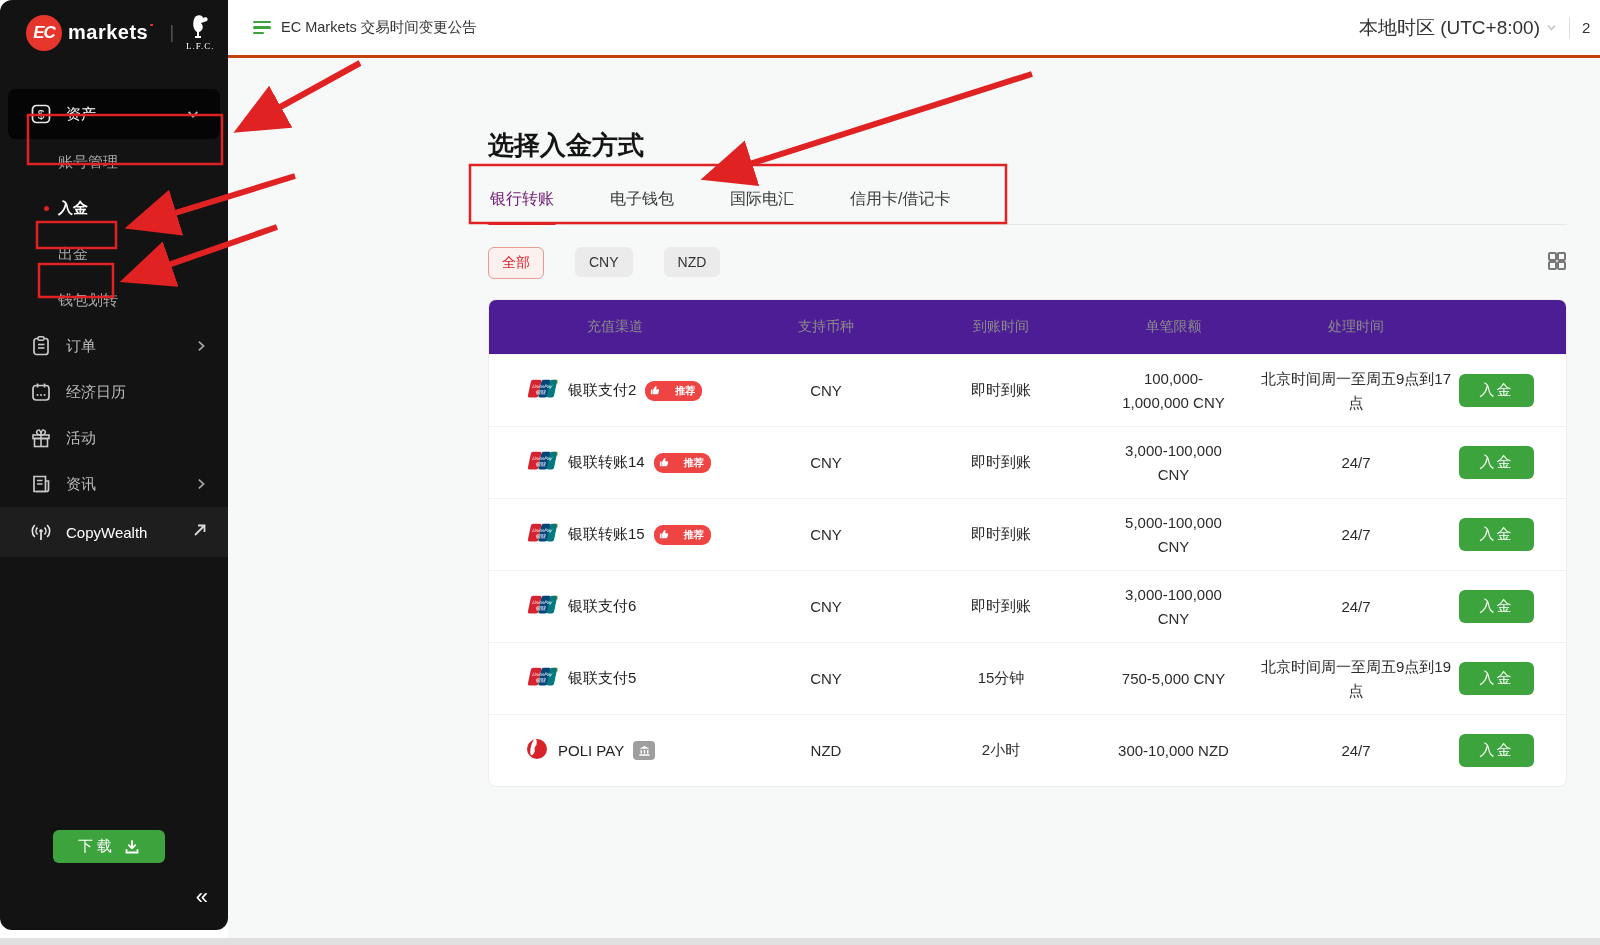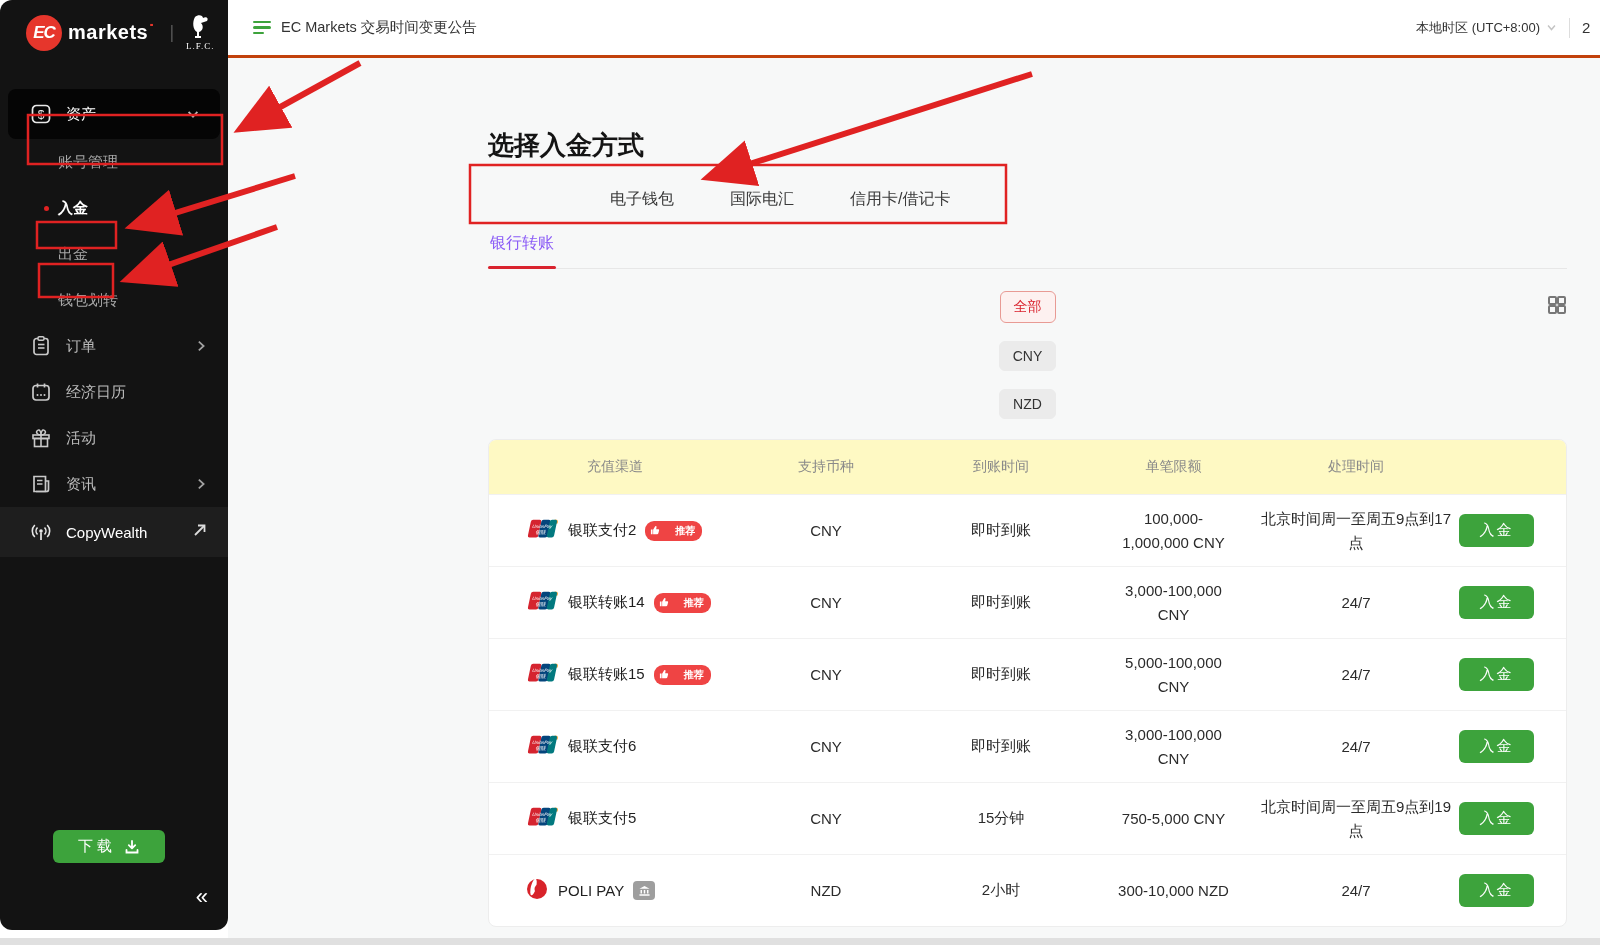--- a/index.html
+++ b/index.html
@@ -44,47 +44,47 @@
 
   
   .topbar { position:absolute; left:228px; top:0; right:0; height:58px; background:#fff;
     border-bottom:3px solid #c2410c; display:flex; align-items:center; z-index:2; }
   .announce { display:flex; align-items:center; gap:10px; margin-left:25px; cursor:pointer; }
   .ann-icon { display:flex; flex-direction:column; gap:3px; }
   .ann-icon i { display:block; height:2.5px; background:#3DA33C; border-radius:2px; }
   .ann-icon i:nth-child(1){ width:18px; } .ann-icon i:nth-child(2){ width:18px; } .ann-icon i:nth-child(3){ width:11px; }
   .ann-text { font-size:14.5px; color:#333; }
   .tb-right { margin-left:auto; display:flex; align-items:center; gap:12px; padding-right:0; }
-  .tz { font-size:13px; color:#333; cursor:pointer; display:flex; align-items:center; gap:6px; }
+  .tz { font-size:19px; color:#333; cursor:pointer; display:flex; align-items:center; gap:6px; }
   .tz .chev { width:11px; height:11px; opacity:.5; }
   .tb-div { width:1px; height:20px; background:#ddd; }
   .clock { font-size:15px; color:#333; width:18px; overflow:hidden; white-space:nowrap; }
 
   
   .main { position:absolute; left:228px; top:58px; right:0; bottom:7px; background:#f7f8f8;
     padding:70px 33px 0 260px; }
   .page-title { font-size:26px; font-weight:bold; color:#141414; }
 
   .tabs { display:flex; gap:52px; margin-top:26px; border-bottom:1px solid #e7e7e7; }
   .tab { font-size:16px; color:#3a3a3a; padding:0 2px 14px; cursor:pointer; position:relative; }
-  .tab.active { color:#8b5cf6;margin-top:44px; }
+  .tab.active { color:#701a75; }
   .tab.active::after { content:""; position:absolute; left:0; right:0; bottom:-1px; height:3px;
     background:#D9232E; border-radius:2px; }
 
-  .filters { display:flex; gap:18px; margin-top:22px; align-items:center; position:relative;flex-direction:column; }
+  .filters { display:flex; gap:31px; margin-top:22px; align-items:flex-start; position:relative; }
   .chip { font-size:14px; color:#333; background:#ebebeb; border:1px solid #ebebeb;
     border-radius:6px; padding:6px 13px; cursor:pointer; }
   .chip.active { background:#FDF1F0; border-color:#E89A94; color:#D9232E; }
   .grid-toggle { position:absolute; right:0; top:4px; cursor:pointer; }
 
   .table-card { margin-top:20px; background:#fff; border:1px solid #ededed; border-radius:8px;
     overflow:hidden; }
   .t-row { display:grid; grid-template-columns:252px 170px 180px 165px 200px 112px;
     align-items:center; }
-  .t-head { background:#fef9c3; height:54px; color:#8a8a8a; font-size:14px; }
+  .t-head { background:#4c1d95; height:54px; color:#8a8a8a; font-size:14px; }
   .t-head > div { text-align:center; }
   .t-head > div:first-child { text-align:center; }
   .t-body-row { height:72px; border-top:1px solid #f1f1f1; font-size:15px; color:#2b2b2b; }
   .cell-center { text-align:center; }
   .chan { display:flex; align-items:center; gap:9px; padding-left:36px; }
   .chan-name { font-weight:normal; color:#1f1f1f; white-space:nowrap; }
   .badge-rec { display:inline-flex; align-items:center; gap:14px; background:#ef4444; color:#fff;
     font-size:10px; border-radius:9px; padding:3px 7px 3px 5px;font-weight:bold; }
   .badge-bank { display:inline-flex; align-items:center; justify-content:center; background:#9e9e9e;
     border-radius:4px; width:22px; height:19px; }

